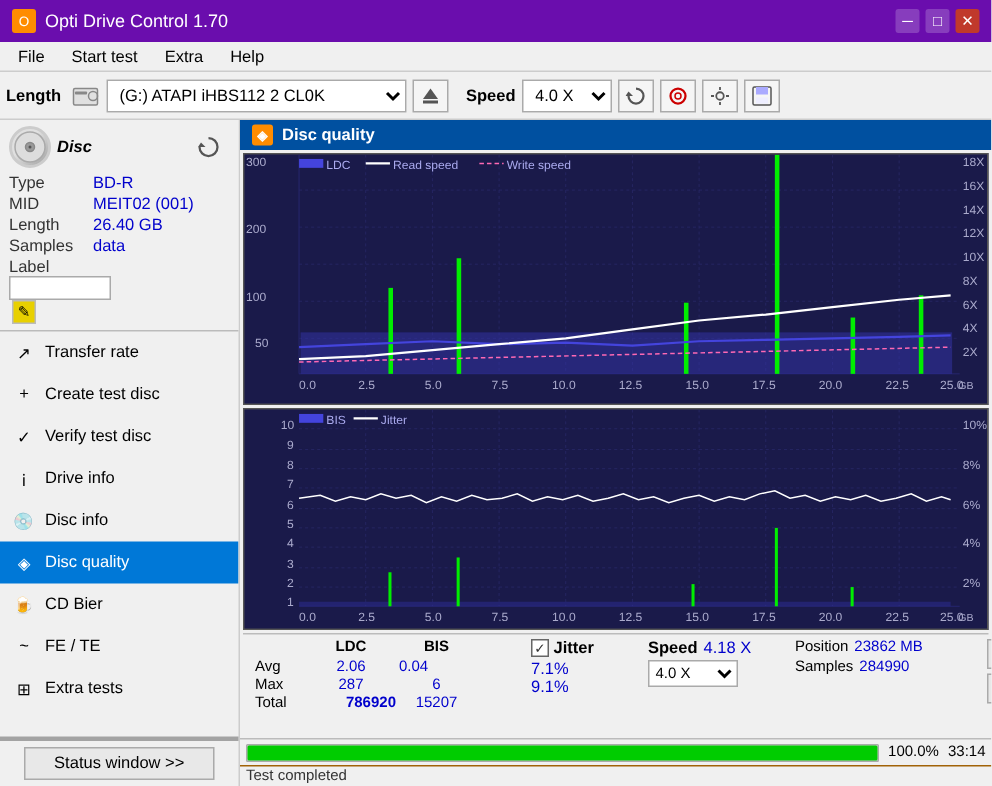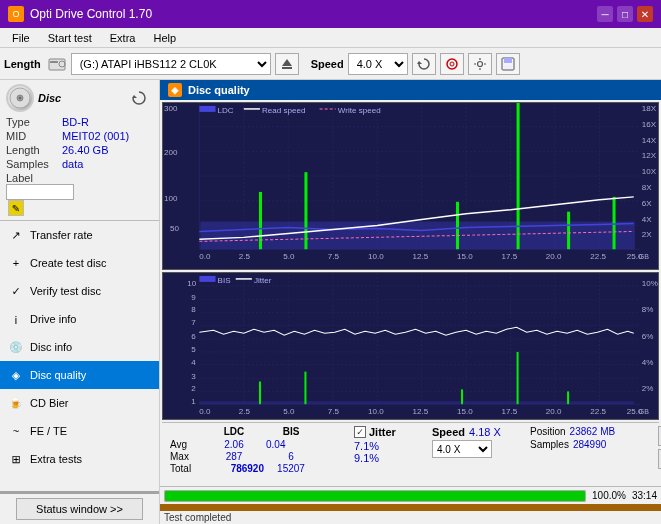--- a/index.html
+++ b/index.html
@@ -341,21 +341,21 @@
     }
     .progress-text { font-size: 10px; color: #000; }
     .time-text { font-size: 10px; color: #000; margin-left: auto; }
 
     
     .status-text-bar {
       background: #f0f0f0;
       padding: 1px 4px;
       font-size: 10px;
       color: #333;
-      border-top: 7px solid #a16207;
+      border-top: 1px solid #a16207;
     }
 
     
     svg { display: block; }
   </style>
 </head>
 <body>
 
 <div class="title-bar">
   <div class="title-bar-left">

